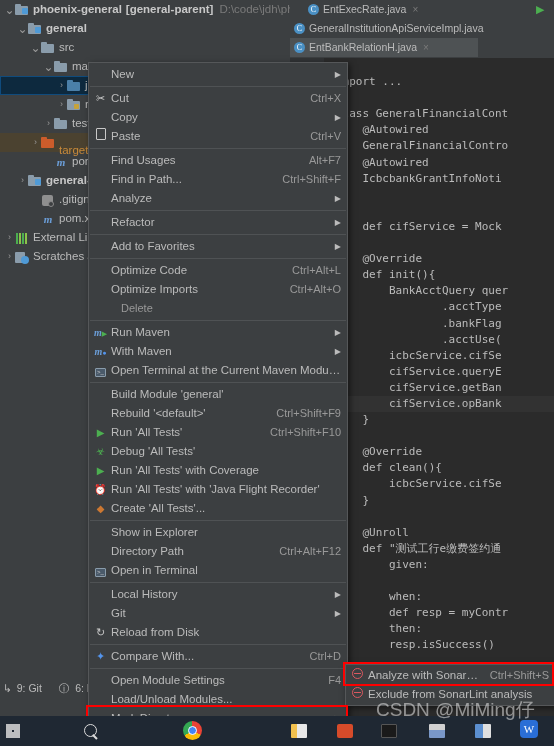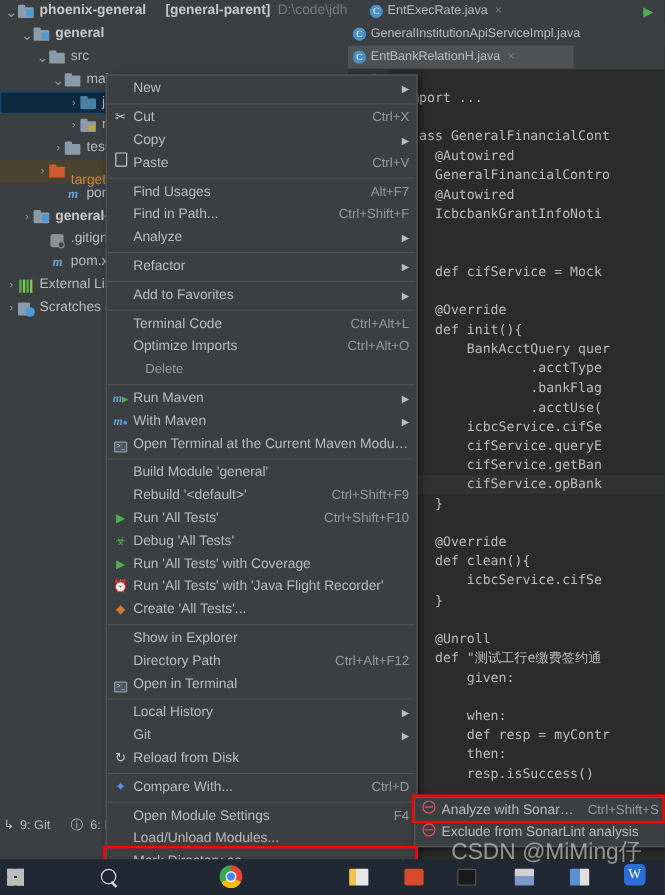--- a/index.html
+++ b/index.html
@@ -116,21 +116,21 @@
 
 <div class="abs" id="project-tree">
     <div class="tree-row" style="padding-left: 4px;">
       <span class="arrow" style="font-size: 12px; line-height: 10px;">⌄</span>
       <span class="ico">
         <span style="position:absolute;left:0;top:3px;width:13px;height:9px;background:#8a9cab;border-radius:1px;"></span>
         <span style="position:absolute;left:0;top:1px;width:6px;height:3px;background:#8a9cab;border-radius:1px 1px 0 0;"></span>
         <span style="position:absolute;left:7px;top:5px;width:6px;height:6px;background:#4f9ad6;border-radius:1px;"></span>
       </span>
       <span class="lbl bold">phoenix-general</span>
-      <span class="lbl bold" style="margin-left: 16px;"> [general-parent]</span>
+      <span class="lbl bold" style="margin-left: 4px;"> [general-parent]</span>
       <span class="lbl dim" style="margin-left: 6px;"> D:\code\jdh\phoenix-general</span>
     </div>
     <div class="tree-row" style="padding-left: 17px;">
       <span class="arrow" style="font-size: 12px; line-height: 10px;">⌄</span>
       <span class="ico">
         <span style="position:absolute;left:0;top:3px;width:13px;height:9px;background:#8a9cab;border-radius:1px;"></span>
         <span style="position:absolute;left:0;top:1px;width:6px;height:3px;background:#8a9cab;border-radius:1px 1px 0 0;"></span>
         <span style="position:absolute;left:7px;top:5px;width:6px;height:6px;background:#4f9ad6;border-radius:1px;"></span>
       </span>
       <span class="lbl bold">general</span>
@@ -347,21 +347,21 @@
     </div>
     <div class="msep"></div>
     <div class="mi">
       <span class="micon"></span>
       <span class="mlabel">Add to Favorites</span>
       <span class="marrow">▶</span>
     </div>
     <div class="msep"></div>
     <div class="mi">
       <span class="micon"></span>
-      <span class="mlabel">Terminal Code</span>
+      <span class="mlabel">Optimize Code</span>
       <span class="mshort">Ctrl+Alt+L</span>
     </div>
     <div class="mi">
       <span class="micon"></span>
       <span class="mlabel">Optimize Imports</span>
       <span class="mshort">Ctrl+Alt+O</span>
     </div>
     <div class="mi">
       <span class="micon"></span>
       <span class="mshort">Delete</span>

